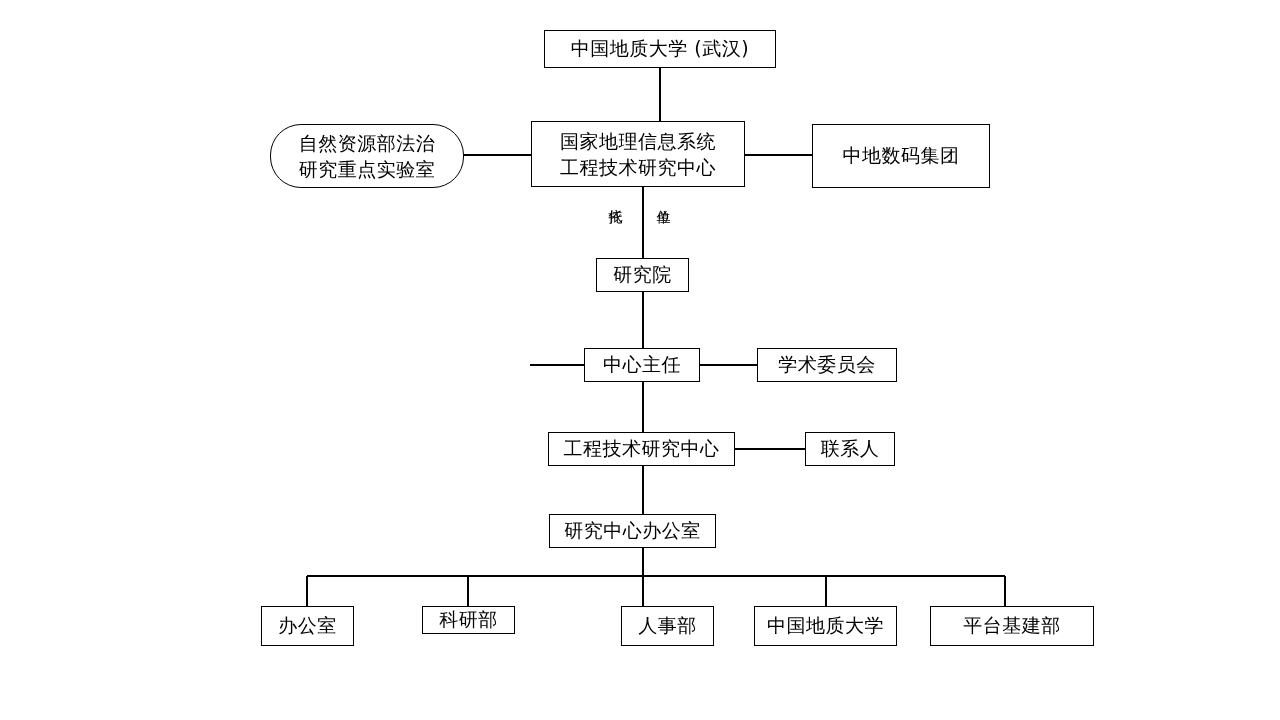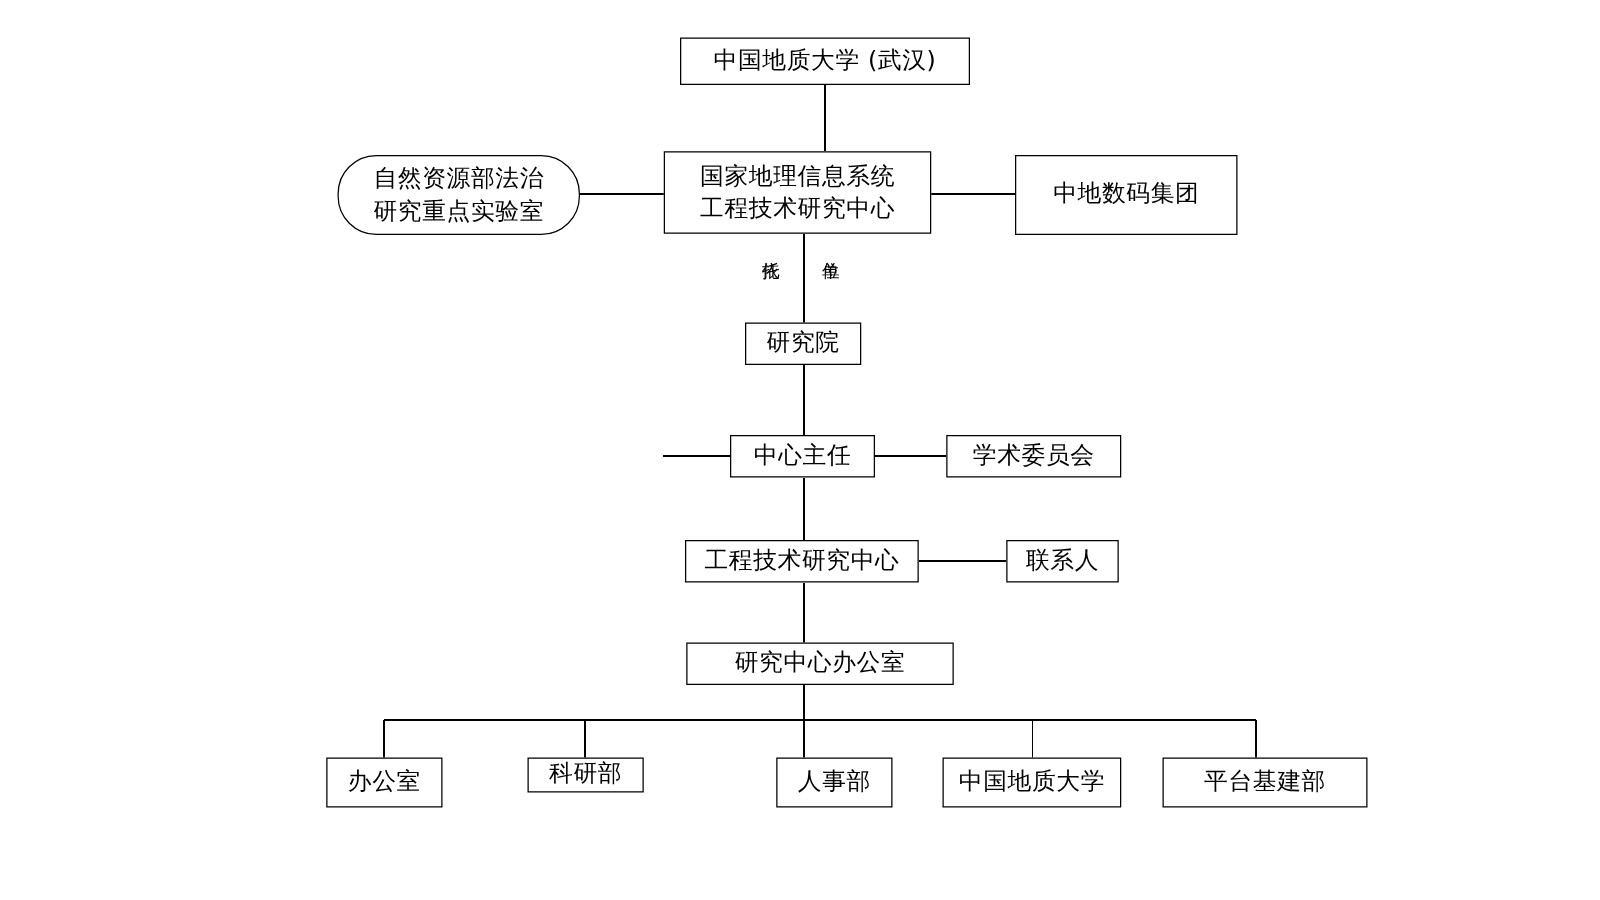--- a/index.html
+++ b/index.html
@@ -114,21 +114,21 @@
 
 
   <div class="node" style="left:584px; top:348px; width:116px; height:34px;">中心主任</div>
 
   <div class="node" style="left:757px; top:348px; width:140px; height:34px;">学术委员会</div>
 
   <div class="node" style="left:548px; top:432px; width:187px; height:34px;">工程技术研究中心</div>
 
   <div class="node" style="left:805px; top:432px; width:90px; height:34px;">联系人</div>
 
-  <div class="node" style="left:549px; top:514px; width:214px; height:34px;">研究中心办公室</div>
+  <div class="node" style="left:549px; top:514px; width:167px; height:34px;">研究中心办公室</div>
 
   <div class="node" style="left:261px; top:606px; width:93px; height:40px;">办公室</div>
 
   <div class="node" style="left:422px; top:606px; width:93px; height:28px;">科研部</div>
 
   <div class="node" style="left:597px; top:606px; width:93px; height:40px;margin-left:24px;">人事部</div>
 
   <div class="node" style="left:754px; top:606px; width:143px; height:40px;">中国地质大学</div>
 
   <div class="node" style="left:930px; top:606px; width:164px; height:40px;">平台基建部</div>

